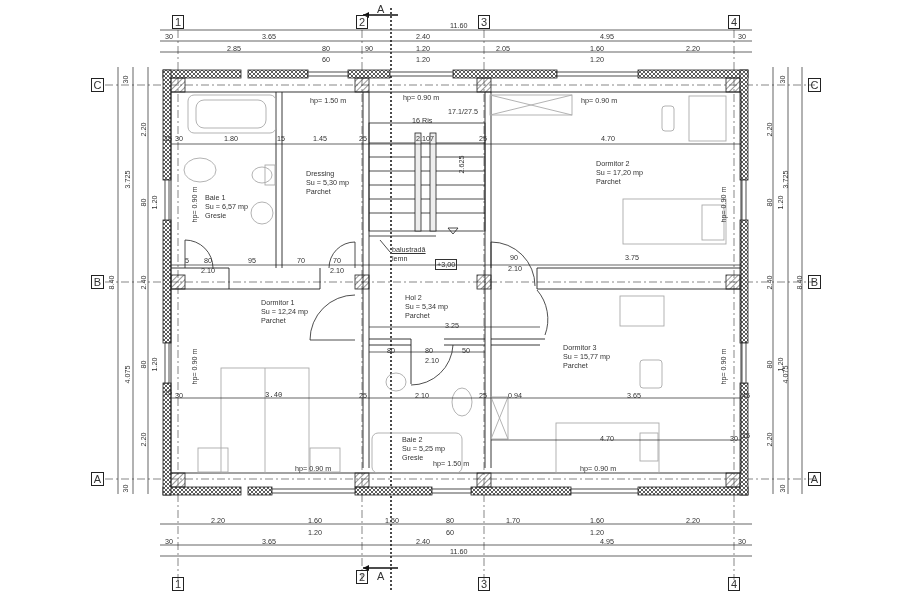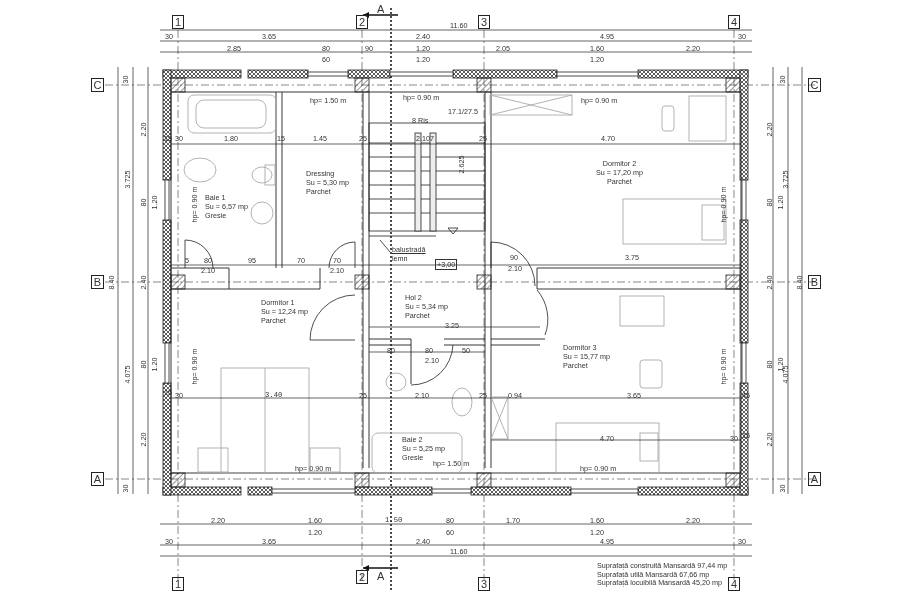--- a/index.html
+++ b/index.html
@@ -229,21 +229,21 @@
   <div style="position:absolute;left:416px;top:44px;">1.20</div>
   <div style="position:absolute;left:496px;top:44px;">2.05</div>
   <div style="position:absolute;left:590px;top:44px;">1.60</div>
   <div style="position:absolute;left:686px;top:44px;">2.20</div>
   <div style="position:absolute;left:322px;top:55px;">60</div>
   <div style="position:absolute;left:416px;top:55px;">1.20</div>
   <div style="position:absolute;left:590px;top:55px;">1.20</div>
 
   <div style="position:absolute;left:211px;top:516px;">2.20</div>
   <div style="position:absolute;left:308px;top:516px;">1.60</div>
-  <div style="position:absolute;left:385px;top:516px;font-family:Liberation Mono, monospace;">1.50</div>
+  <div style="position:absolute;left:385px;top:516px;">1.50</div>
   <div style="position:absolute;left:446px;top:516px;">80</div>
   <div style="position:absolute;left:506px;top:516px;">1.70</div>
   <div style="position:absolute;left:590px;top:516px;">1.60</div>
   <div style="position:absolute;left:686px;top:516px;">2.20</div>
   <div style="position:absolute;left:308px;top:528px;">1.20</div>
   <div style="position:absolute;left:446px;top:528px;">60</div>
   <div style="position:absolute;left:590px;top:528px;">1.20</div>
   <div style="position:absolute;left:165px;top:537px;">30</div>
   <div style="position:absolute;left:262px;top:537px;">3.65</div>
   <div style="position:absolute;left:416px;top:537px;">2.40</div>
@@ -319,21 +319,21 @@
   <div style="position:absolute;left:205px;top:193px;line-height:9px;">
     <div>Baie 1</div>
     <div>Su = 6,57 mp</div>
     <div>Gresie</div>
   </div>
   <div style="position:absolute;left:306px;top:169px;line-height:9px;">
     <div>Dressing</div>
     <div>Su = 5,30 mp</div>
     <div>Parchet</div>
   </div>
-  <div style="position:absolute;left:596px;top:159px;line-height:9px;text-align:center;">
+  <div style="position:absolute;left:596px;top:159px;line-height:9px;">
     <div>Dormitor 2</div>
     <div>Su = 17,20 mp</div>
     <div>Parchet</div>
   </div>
   <div style="position:absolute;left:261px;top:298px;line-height:9px;">
     <div>Dormitor 1</div>
     <div>Su = 12,24 mp</div>
     <div>Parchet</div>
   </div>
   <div style="position:absolute;left:405px;top:293px;line-height:9px;">
@@ -357,27 +357,22 @@
   <div style="position:absolute;left:581px;top:96px;">hp= 0.90 m</div>
   <div style="position:absolute;left:176px;top:200px;transform:rotate(-90deg);">hp= 0.90 m</div>
   <div style="position:absolute;left:176px;top:362px;transform:rotate(-90deg);">hp= 0.90 m</div>
   <div style="position:absolute;left:705px;top:200px;transform:rotate(-90deg);">hp= 0.90 m</div>
   <div style="position:absolute;left:705px;top:362px;transform:rotate(-90deg);">hp= 0.90 m</div>
   <div style="position:absolute;left:295px;top:464px;">hp= 0.90 m</div>
   <div style="position:absolute;left:433px;top:459px;">hp= 1.50 m</div>
   <div style="position:absolute;left:580px;top:464px;">hp= 0.90 m</div>
 
   <div style="position:absolute;left:412px;top:107px;margin-left:36px;">17.1/27.5</div>
-  <div style="position:absolute;left:412px;top:116px;">8 Ris</div>
+  <div style="position:absolute;left:412px;top:116px;">16 Ris</div>
   <div style="position:absolute;left:416px;top:134px;">2.107</div>
   <div style="position:absolute;left:452px;top:160px;transform:rotate(-90deg);">2.625</div>
   <div style="position:absolute;left:392px;top:245px;line-height:9px;">
     <div style="text-decoration:underline;">balustradă</div>
     <div>lemn</div>
   </div>
   <div style="position:absolute;left:435px;top:259px;border:1px solid #333;padding:0 1px;">+3,00</div>
 
-  <div style="position:absolute;left:597px;top:562px;line-height:8.5px;">
-    <div>Suprafață construită Mansardă 97,44 mp</div>
-    <div>Suprafață utilă Mansardă 67,66 mp</div>
-    <div>Suprafață locuibilă Mansardă 45,20 mp</div>
-  </div>
 </div>
 
 </body></html>

